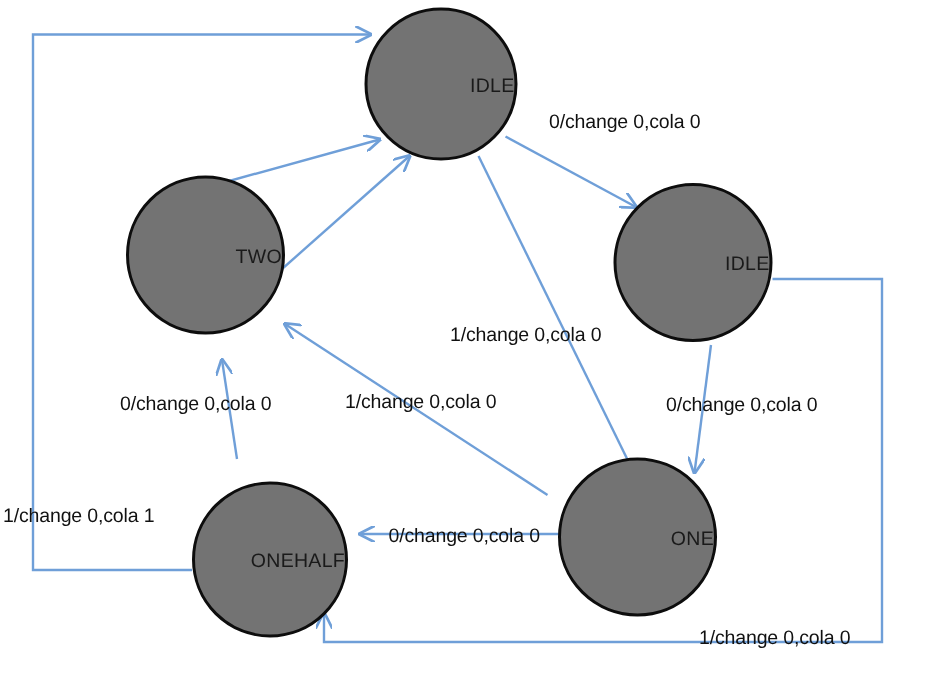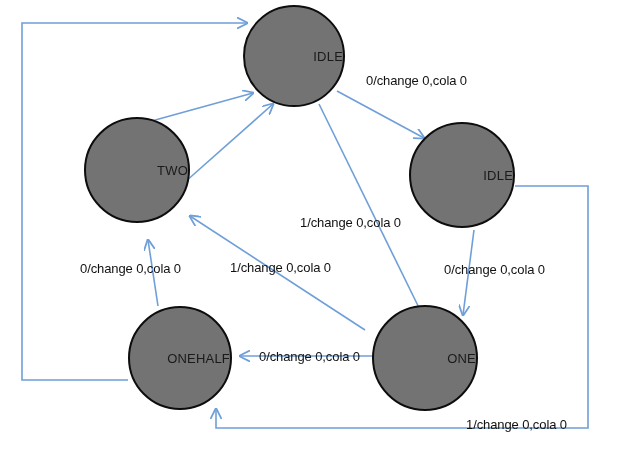--- a/index.html
+++ b/index.html
@@ -88,21 +88,21 @@
   </div>
 
   <div class="node" style="left:84px; top:117px; width:106px; height:106px;">
     <span class="node-label">TWO</span>
   </div>
 
   <div class="node" style="left:409px; top:122px; width:106px; height:106px;">
     <span class="node-label">IDLE</span>
   </div>
 
-  <div class="node" style="left:128px; top:306px; width:104px; height:104px;">
+  <div class="node" style="left:128px; top:321px; width:104px; height:104px;">
     <span class="node-label">ONEHALF</span>
   </div>
 
   <div class="node" style="left:372px; top:305px; width:106px; height:106px;">
     <span class="node-label">ONE</span>
   </div>
 
 
 
   <div class="edge-label" style="left:366px; top:73px;">0/change 0,cola 0</div>
@@ -110,16 +110,17 @@
   <div class="edge-label" style="left:300px; top:215px;">1/change 0,cola 0</div>
 
   <div class="edge-label" style="left:230px; top:260px;">1/change 0,cola 0</div>
 
   <div class="edge-label" style="left:444px; top:262px;">0/change 0,cola 0</div>
 
   <div class="edge-label" style="left:80px; top:261px;">0/change 0,cola 0</div>
 
   <div class="edge-label" style="left:259px; top:349px;">0/change 0,cola 0</div>
 
+  <div class="edge-label" style="left:2px; top:336px;">1/change 0,cola 1</div>
 
   <div class="edge-label" style="left:466px; top:417px;">1/change 0,cola 0</div>
 
 </div>
 
 </body></html>

